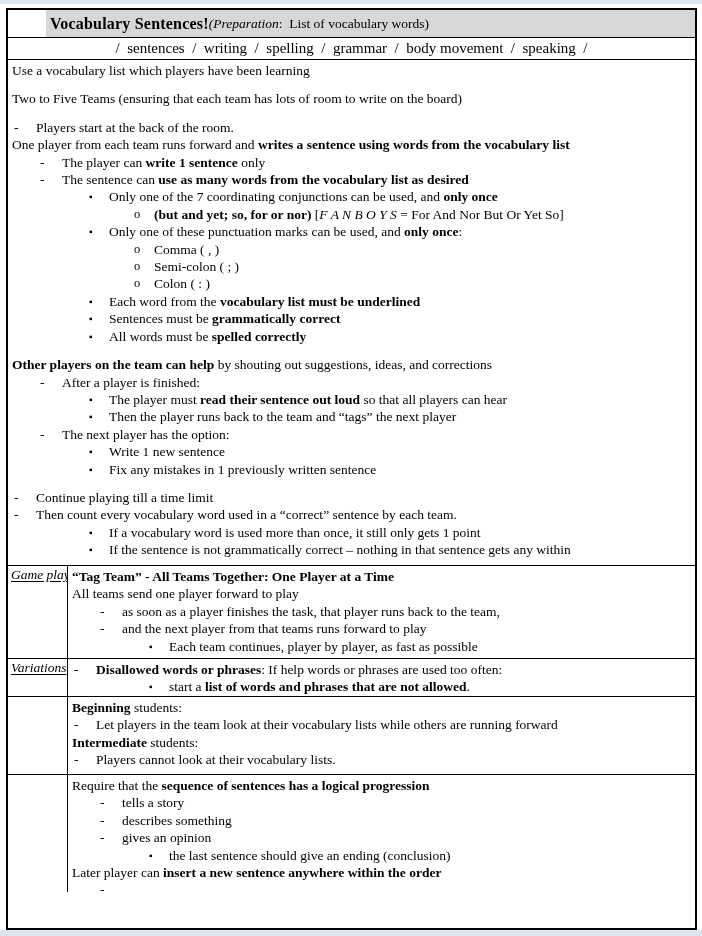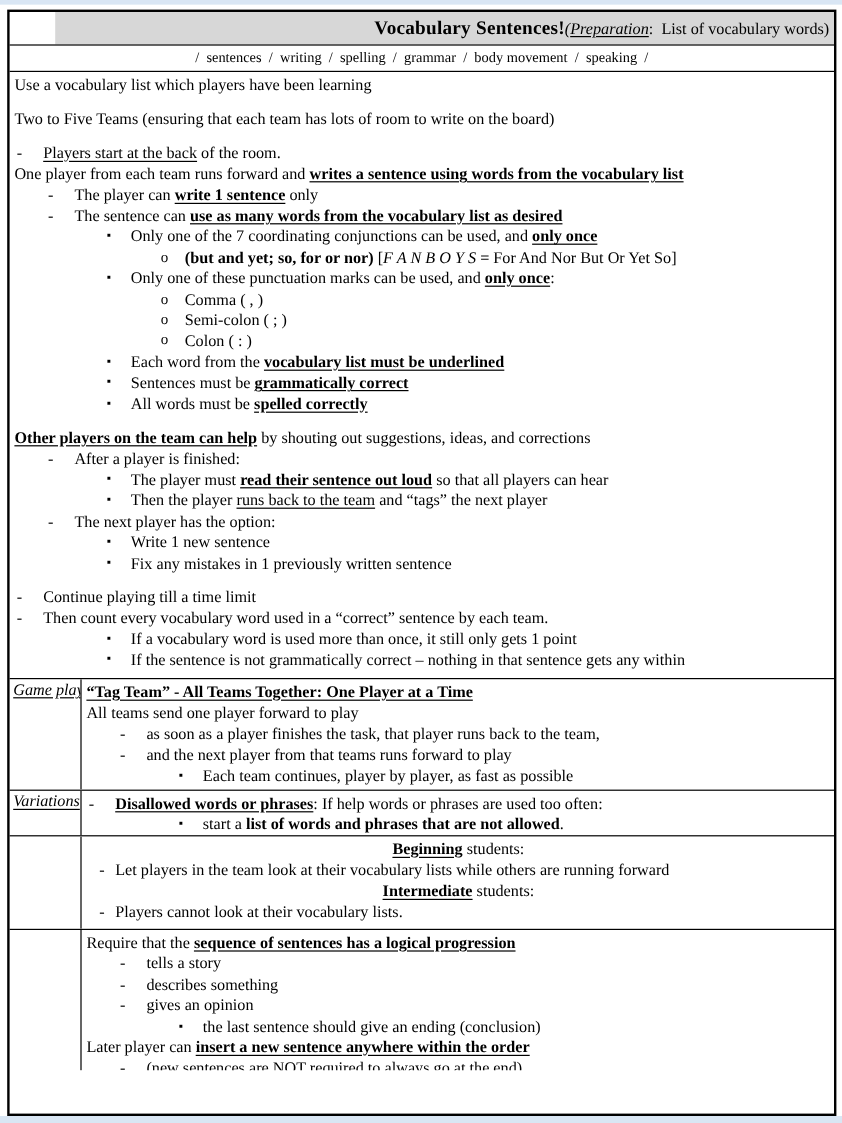--- a/index.html
+++ b/index.html
@@ -5,47 +5,47 @@
   html,body{margin:0;padding:0;}
   body{width:702px;height:936px;background:#fff;font-family:"Liberation Serif","DejaVu Serif",serif;color:#000;}
   .page{width:702px;height:936px;display:flex;flex-direction:column;overflow:hidden;background:var(--page-bg,#fff);}
   .margin-strip{flex:0 0 auto;background:var(--strip,#d9e6f4);}
   .strip-top{height:4px;}
   .strip-bottom{height:6px;margin-top:auto;}
   .doc-wrap{flex:0 0 auto;padding:4px 5px 0 6px;background:#fff;}
   .doc{width:691px;height:922px;box-sizing:border-box;border:2px solid var(--border,#000);display:flex;flex-direction:column;background:#fff;}
   .row{box-sizing:border-box;overflow:hidden;display:flex;flex:0 0 auto;}
   .row + .row{border-top:1px solid var(--border,#000);}
-  .row-header{height:27px;background:var(--header-bg,#d7d7d7);align-items:center;justify-content:flex-end;padding:0 4px 0 4px;margin-left:38px;}
+  .row-header{height:27px;background:var(--header-bg,#d7d7d7);align-items:center;justify-content:flex-start;padding:0 4px 0 4px;margin-left:38px;}
   .doc-title{font-weight:bold;font-size:16px;letter-spacing:.2px;}
   .prep{font-size:13.5px;white-space:pre;}
-  .row-tags{height:22px;align-items:center;justify-content:center;font-size:12px;}
+  .row-tags{height:22px;align-items:center;justify-content:center;font-size:15px;}
   .tags-text{white-space:pre;}
   .row-main{height:506px;justify-content:flex-end;}
   .row-gameplay{height:93px;}
   .row-variations{height:38px;}
-  .row-levels{height:78px;text-align:center;}
+  .row-levels{height:78px;}
   .row-logical{height:118px;}
   .label-cell{flex:0 0 60px;box-sizing:border-box;border-right:1px solid var(--border,#000);padding:1px 2px 0 3px;font-size:13.5px;overflow:hidden;}
   .cell-label{font-style:italic;text-decoration:underline;text-underline-offset:2px;white-space:nowrap;}
   .content-cell{flex:1 1 auto;box-sizing:border-box;padding:2px 3px 0 4px;overflow:hidden;}
   .line{line-height:17.4px;font-size:13.5px;}
   .blank{height:11px;}
   .li{display:flex;}
   .mk{flex:0 0 auto;}
   .m-dash .mk{width:22px;}
   .m-sq .mk{width:20px;font-size:10px;line-height:17.4px;}
   .m-o .mk{width:20px;font-size:12.5px;line-height:17.4px;}
   .l0{margin-left:2px;}
   .l1{margin-left:28px;}
   .l2{margin-left:77px;}
   .l3{margin-left:122px;}
   .txt{white-space:nowrap;}
   .b{font-weight:bold;}
-  .u{text-decoration:underline;text-underline-offset:2px;}
+  .u{text-underline-offset:2px;}
   .i{font-style:italic;}
 </style>
 </head>
 <body>
 
 <div class="page">
   <div class="margin-strip strip-top"></div>
   <div class="doc-wrap">
     <div class="doc">
 
@@ -233,21 +233,20 @@
               <span class="mk">-</span>
               <span class="txt"><span>gives an opinion</span></span>
             </div>
             <div class="line li m-sq l2">
               <span class="mk">▪</span>
               <span class="txt"><span>the last sentence should give an ending (conclusion)</span></span>
             </div>
             <div class="line"><span class="txt"><span>Later player can </span><span class="b u">insert a new sentence anywhere within the order</span></span></div>
             <div class="line li m-dash l1">
               <span class="mk">-</span>
-              <span class="txt"><span>(new sentences are NOT required to always go at the end)</span></span>
             </div>
             <div class="blank"></div>
             <div class="line"><span class="txt"><span>At the end: All the players can vote on with team’s sentences are most logical! (and why)</span></span></div>
           </div>
       </div>
 
     </div>
   </div>
   <div class="margin-strip strip-bottom"></div>
 </div>

